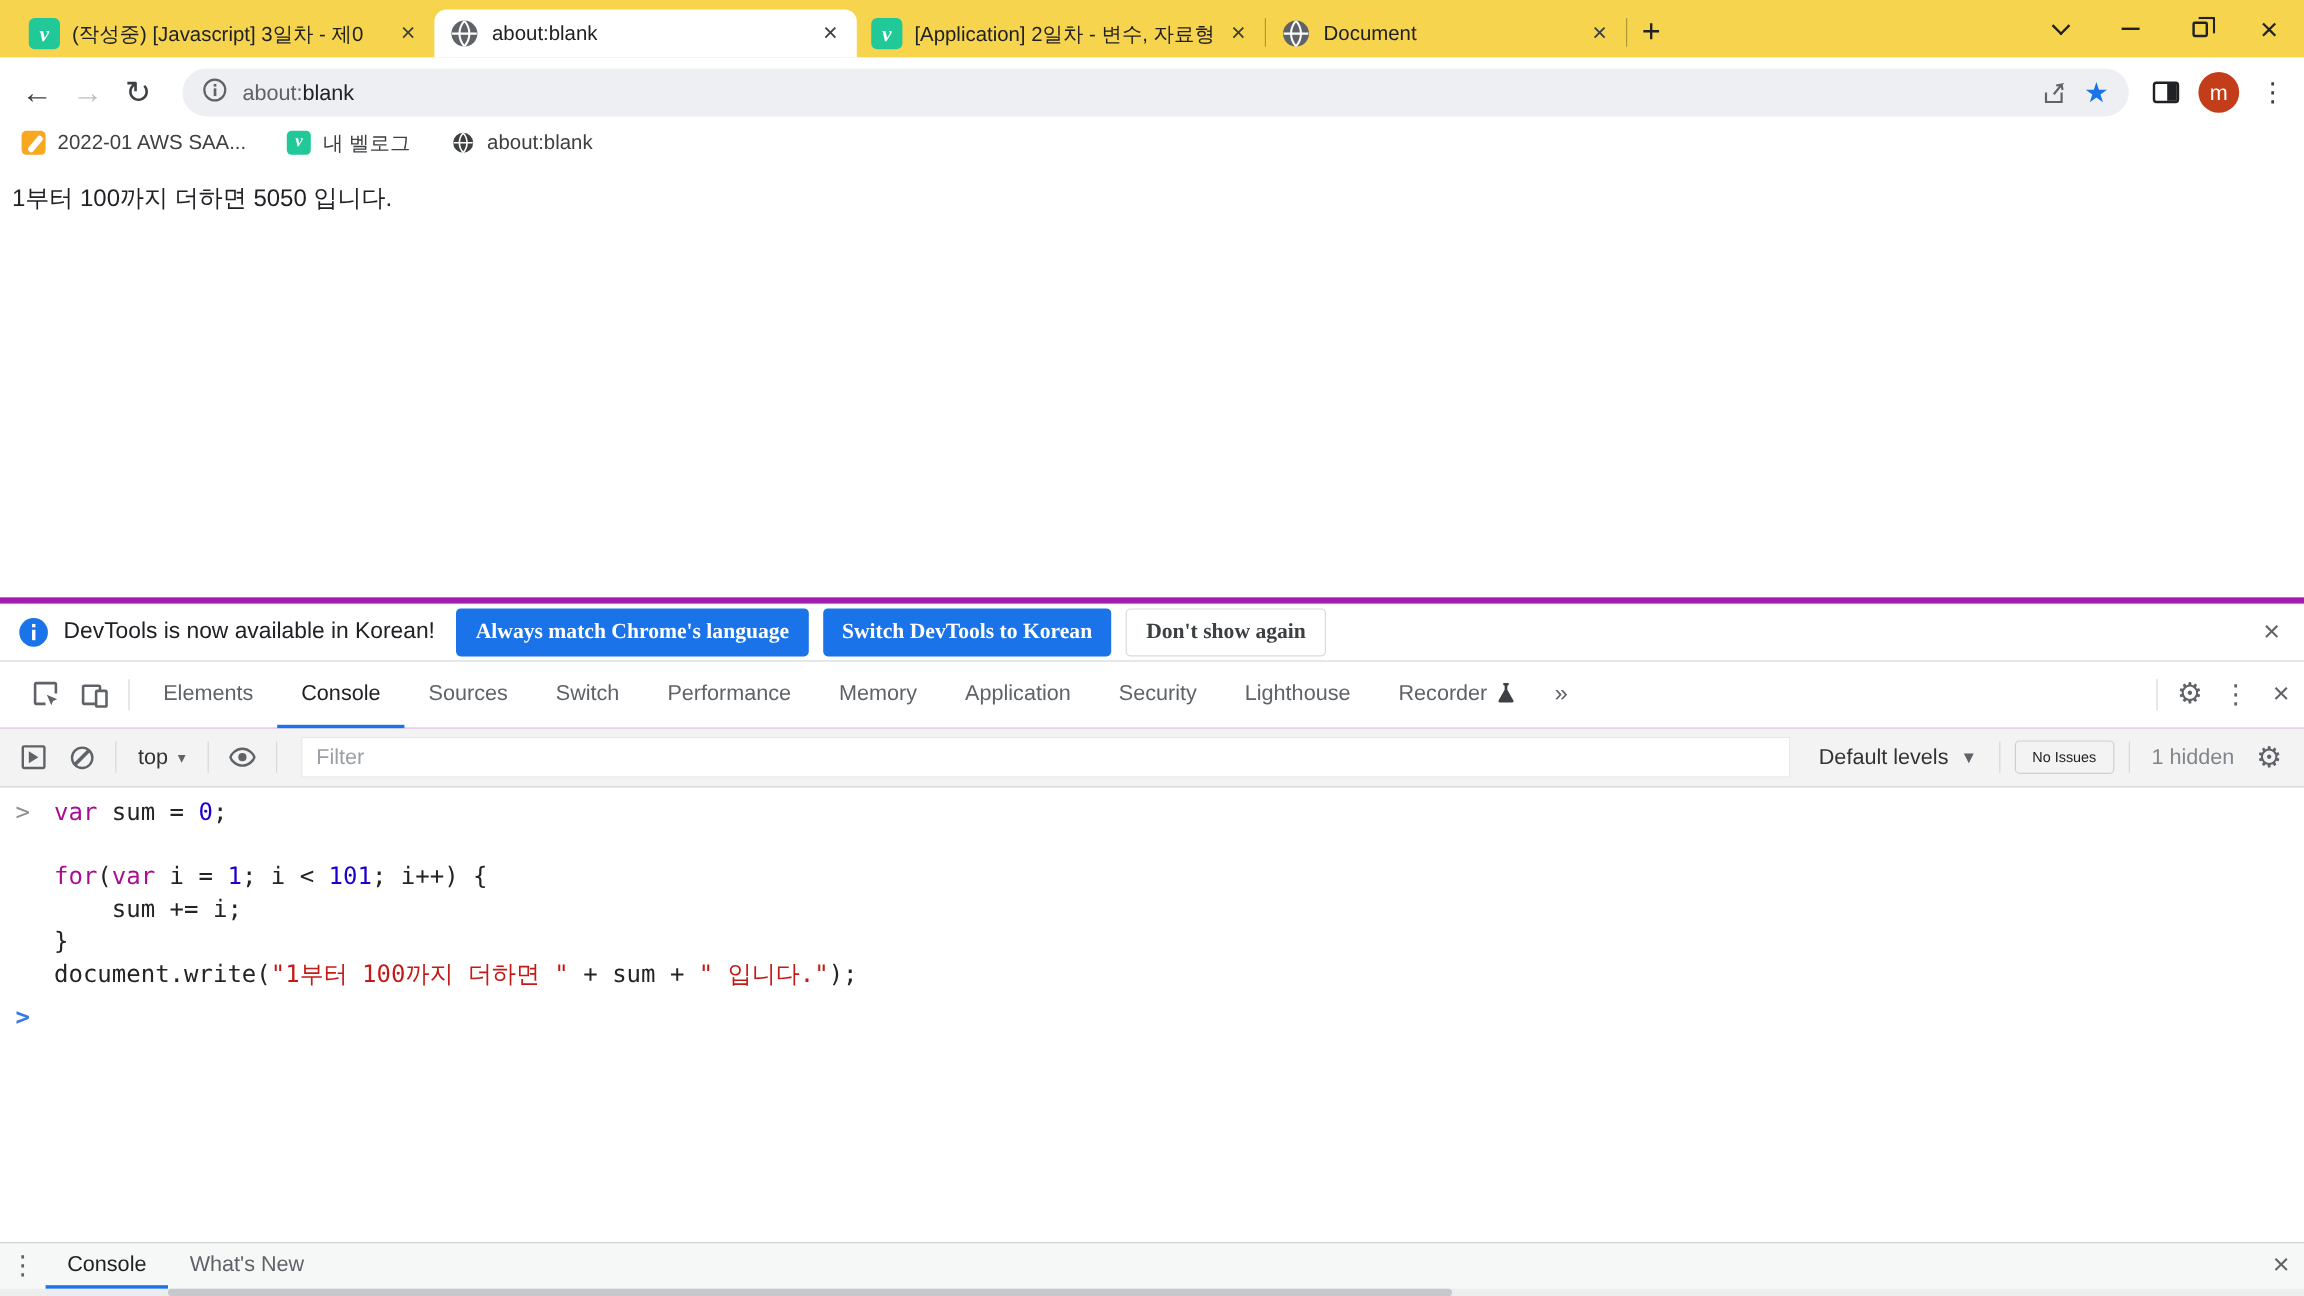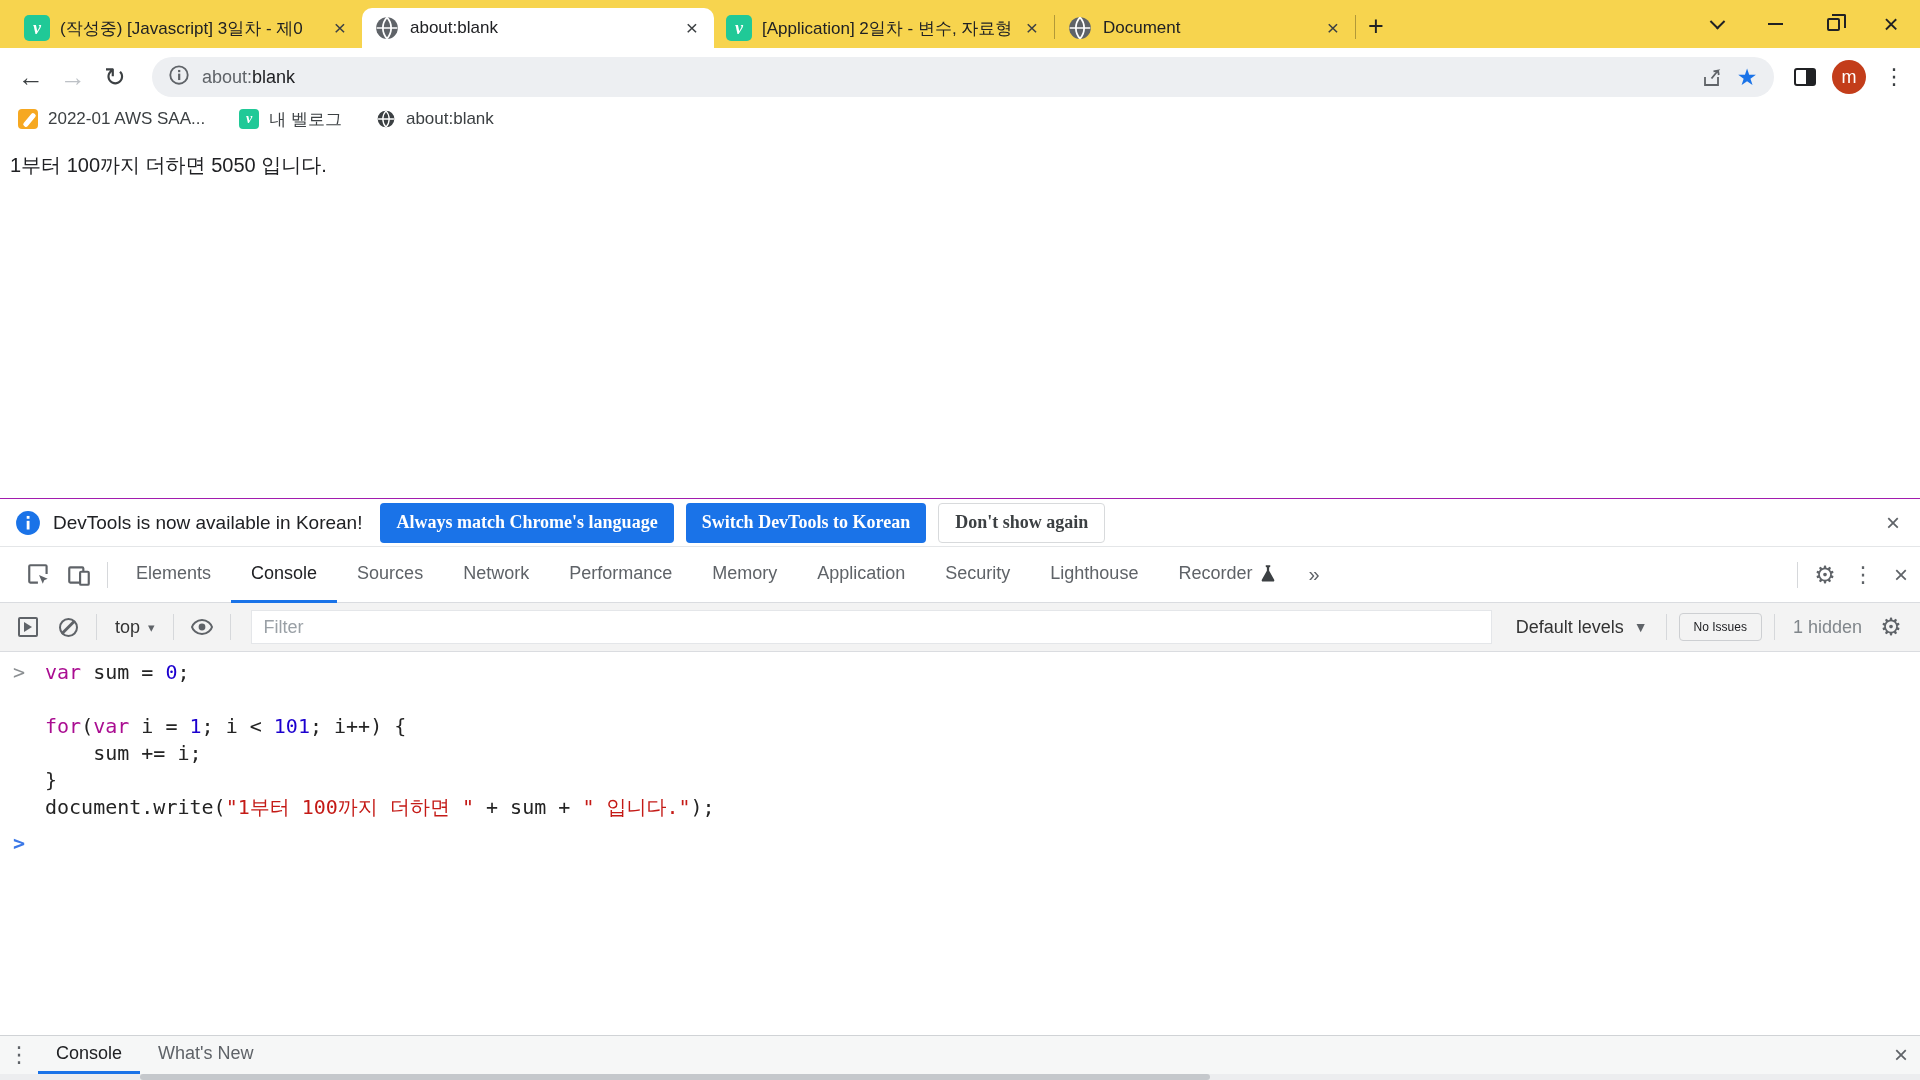--- a/index.html
+++ b/index.html
@@ -47,21 +47,21 @@
   .bm-item { display:flex; align-items:center; gap:10px; font-size:17px; color:#3c4043; cursor:pointer; }
   .bm-orange { width:20px; height:20px; border-radius:4px; background:var(--bookmark-orange,#F6A821); position:relative; overflow:hidden; }
   .bm-orange::after { content:""; position:absolute; left:9px; top:3px; width:5px; height:16px; background:#fff; transform:rotate(40deg); border-radius:2px; }
   .bm-velog { width:20px; height:20px; border-radius:4px; background:var(--velog-green,#20C997); color:#fff; font-size:14px; font-weight:bold; display:flex; align-items:center; justify-content:center; font-family:"Liberation Serif",serif; font-style:italic; }
 
   
   .page { flex:1; background:#fff; padding:20px 10px; }
   .page-text { font-size:20px; color:#202124; }
 
   
-  .devtools { height:582px; border-top:1px solid #a21caf; display:flex; flex-direction:column; flex-shrink:0; background:#a21caf; }
+  .devtools { height:582px; border-top:5px solid #a21caf; display:flex; flex-direction:column; flex-shrink:0; background:#a21caf; }
 
   
   .infobar { height:48px; display:flex; align-items:center; padding:0 10px 0 15px; gap:12px; background:#fff; border-bottom:1px solid #E4E6E8; flex-shrink:0; }
   .infobar-msg { font-size:19px; color:#202124; margin-right:6px; }
   .ib-btn { height:40px; padding:0 16px; border-radius:4px; font-size:18px; font-weight:bold; border:none; cursor:pointer; font-family:Liberation Serif, serif; }
   .ib-blue { background:var(--accent-blue,#1A73E8); color:#fff; }
   .ib-plain { background:#fff; color:#3c4043; border:1px solid #D8DADC; }
   .ib-close { margin-left:auto; font-size:24px; color:#5f6368; width:34px; text-align:center; cursor:pointer; }
 
   
@@ -251,21 +251,21 @@
       <span class="dt-icbtn">
         <svg width="26" height="26" viewBox="0 0 24 24" fill="none" stroke="#5f6368" stroke-width="2">
             <rect x="3" y="5" width="13" height="14" rx="1"></rect>
             <rect x="13" y="9" width="8" height="12" rx="1" fill="#fff"></rect>
           </svg>
       </span>
       <span class="v-sep"></span>
       <span class="dt-tab">Elements</span>
       <span class="dt-tab active">Console</span>
       <span class="dt-tab">Sources</span>
-      <span class="dt-tab">Network</span>
+      <span class="dt-tab">Switch</span>
       <span class="dt-tab">Performance</span>
       <span class="dt-tab">Memory</span>
       <span class="dt-tab">Application</span>
       <span class="dt-tab">Security</span>
       <span class="dt-tab">Lighthouse</span>
       <span class="dt-tab">
         <span>Recorder</span>
         <svg width="16" height="18" viewBox="0 0 14 16">
             <path d="M5 1h4v1.5L8 3v3l4.5 8a1 1 0 0 1-.9 1.5H2.4a1 1 0 0 1-.9-1.5L6 6V3L5 2.5z" fill="#3c4043"></path>
           </svg>

